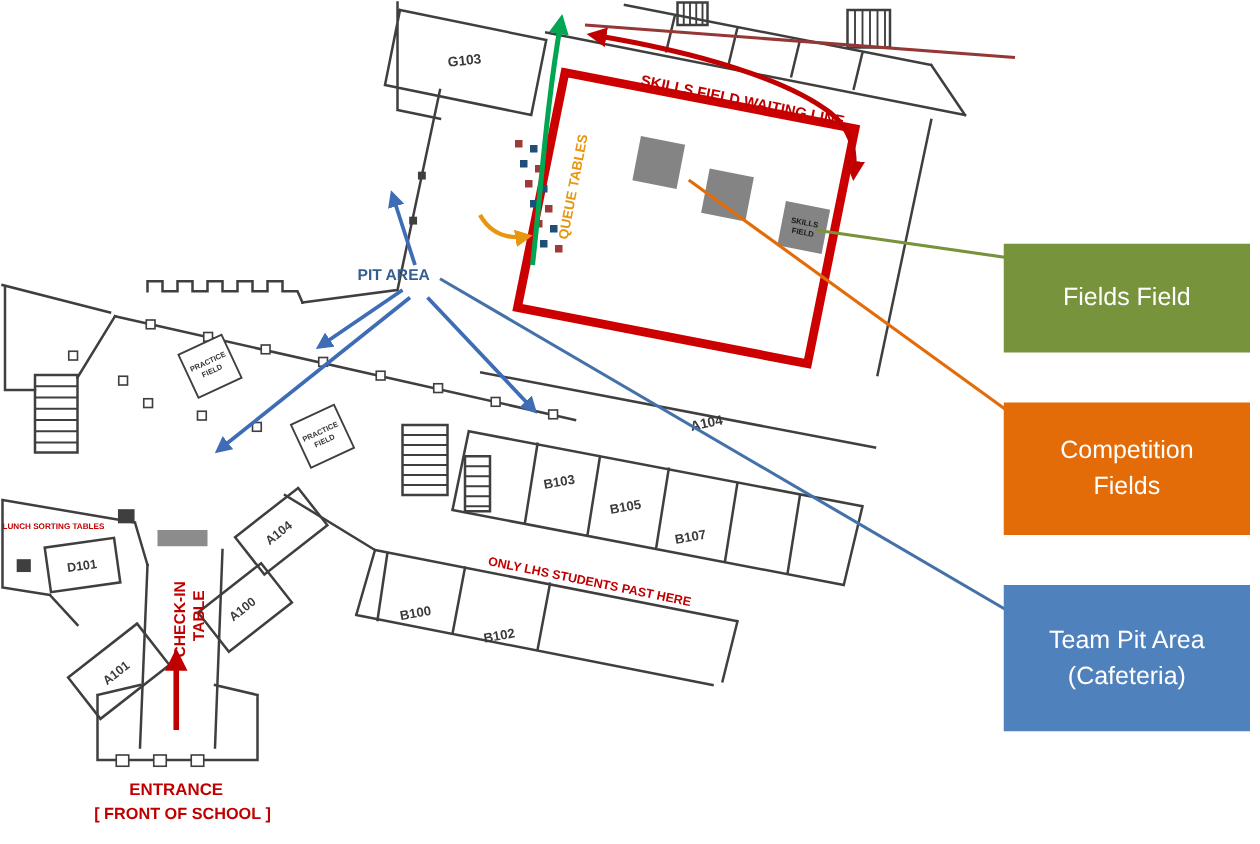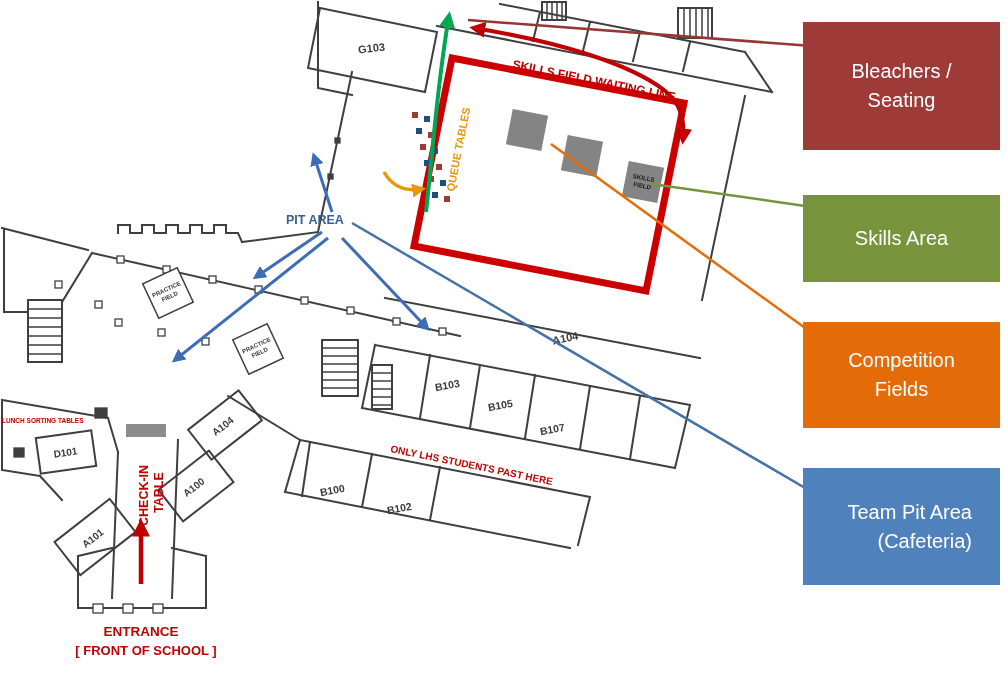--- a/index.html
+++ b/index.html
@@ -201,26 +201,23 @@
     </g>
 
     <g stroke-width="2.5" fill="none">
       <line x1="812" y1="46" x2="468" y2="20" stroke="#953735"></line>
       <line x1="812" y1="207" x2="652" y2="184" stroke="#77933C"></line>
       <line x1="812" y1="333" x2="551" y2="144" stroke="#E36C09"></line>
       <line x1="812" y1="492" x2="352" y2="223" stroke="#4472A8"></line>
     </g>
   </svg>
 
-  <div class="legend-box" style="top: 22px; height: 128px; background-color: rgb(158, 59, 56);">
-    <span>Bleachers / Seating</span>
-  </div>
   <div class="legend-box" style="top: 195px; height: 87px; background-color: rgb(119, 147, 60);">
-    <span>Skills Area</span>
+    <span>Fields Field</span>
   </div>
   <div class="legend-box" style="top: 322px; height: 106px; background-color: rgb(227, 108, 9); justify-content: flex-end;">
     <span>Competition Fields</span>
   </div>
-  <div class="legend-box" style="top: 468px; height: 117px; background-color: rgb(79, 129, 189); text-align: right;">
+  <div class="legend-box" style="top: 468px; height: 117px; background-color: rgb(79, 129, 189);">
     <span>Team Pit Area (Cafeteria)</span>
   </div>
 
 </div>
 
 </body></html>

